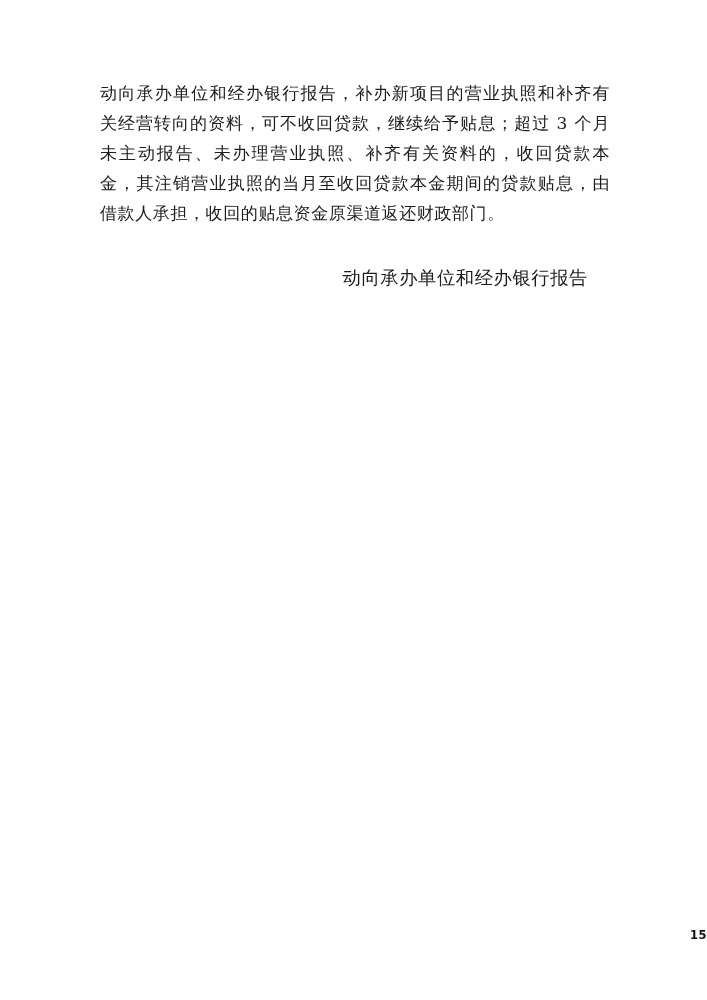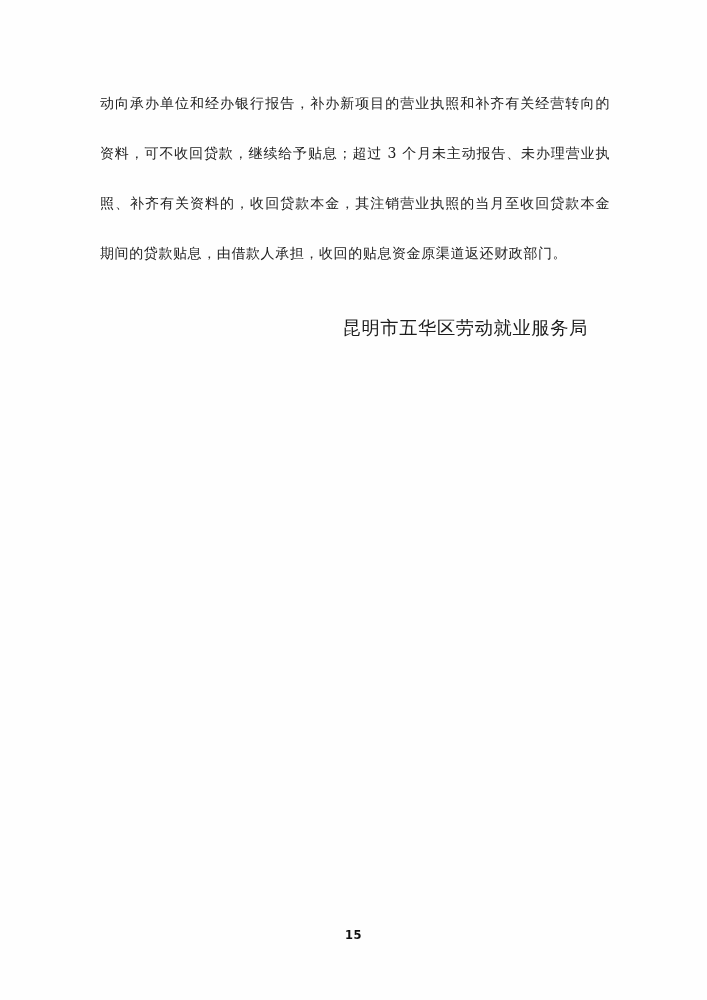--- a/index.html
+++ b/index.html
@@ -23,22 +23,22 @@
     background: #fefefe;
     overflow: hidden;
   }
   .content {
     position: absolute;
     left: 100px;
     top: 78px;
     width: 510px;
   }
   .body-paragraph {
-    font-size: 14px;
-    line-height: 50px;
+    font-size: 17px;
+    line-height: 30px;
     text-align: justify;
     text-justify: inter-ideograph;
     letter-spacing: 0.6px;
     margin: 0;
     color: #1c1c1c;
     font-family: "DejaVu Serif", "Liberation Serif", serif;
   }
   .signature-block {
     margin-top: 32px;
     text-align: right;
@@ -57,38 +57,38 @@
     letter-spacing: 1.2px;
     color: #1c1c1c;
     display: block;
     padding-right: 6px;
   }
   .page-number {
     position: absolute;
     left: 0;
     top: 928px;
     width: 707px;
-    text-align: center;
+    text-align: right;
     font-size: 11.5px;
     font-weight: bold;
     color: #111111;
     font-family: "DejaVu Sans", "Liberation Sans", sans-serif;
     letter-spacing: 0.5px;
   }
 </style>
 </head>
 <body>
 
 <div class="page">
 
   <div class="content">
 
     <p class="body-paragraph">动向承办单位和经办银行报告，补办新项目的营业执照和补齐有关经营转向的资料，可不收回贷款，继续给予贴息；超过 3 个月未主动报告、未办理营业执照、补齐有关资料的，收回贷款本金，其注销营业执照的当月至收回贷款本金期间的贷款贴息，由借款人承担，收回的贴息资金原渠道返还财政部门。</p>
 
     <div class="signature-block">
-      <span class="sig-org">昆明市五华区劳动就业服务局</span>
+      <span class="sig-org">动向承办单位和经办银行报告</span>
     </div>
 
   </div>
 
   <div class="page-number">15</div>
 
 </div>
 
 </body></html>

